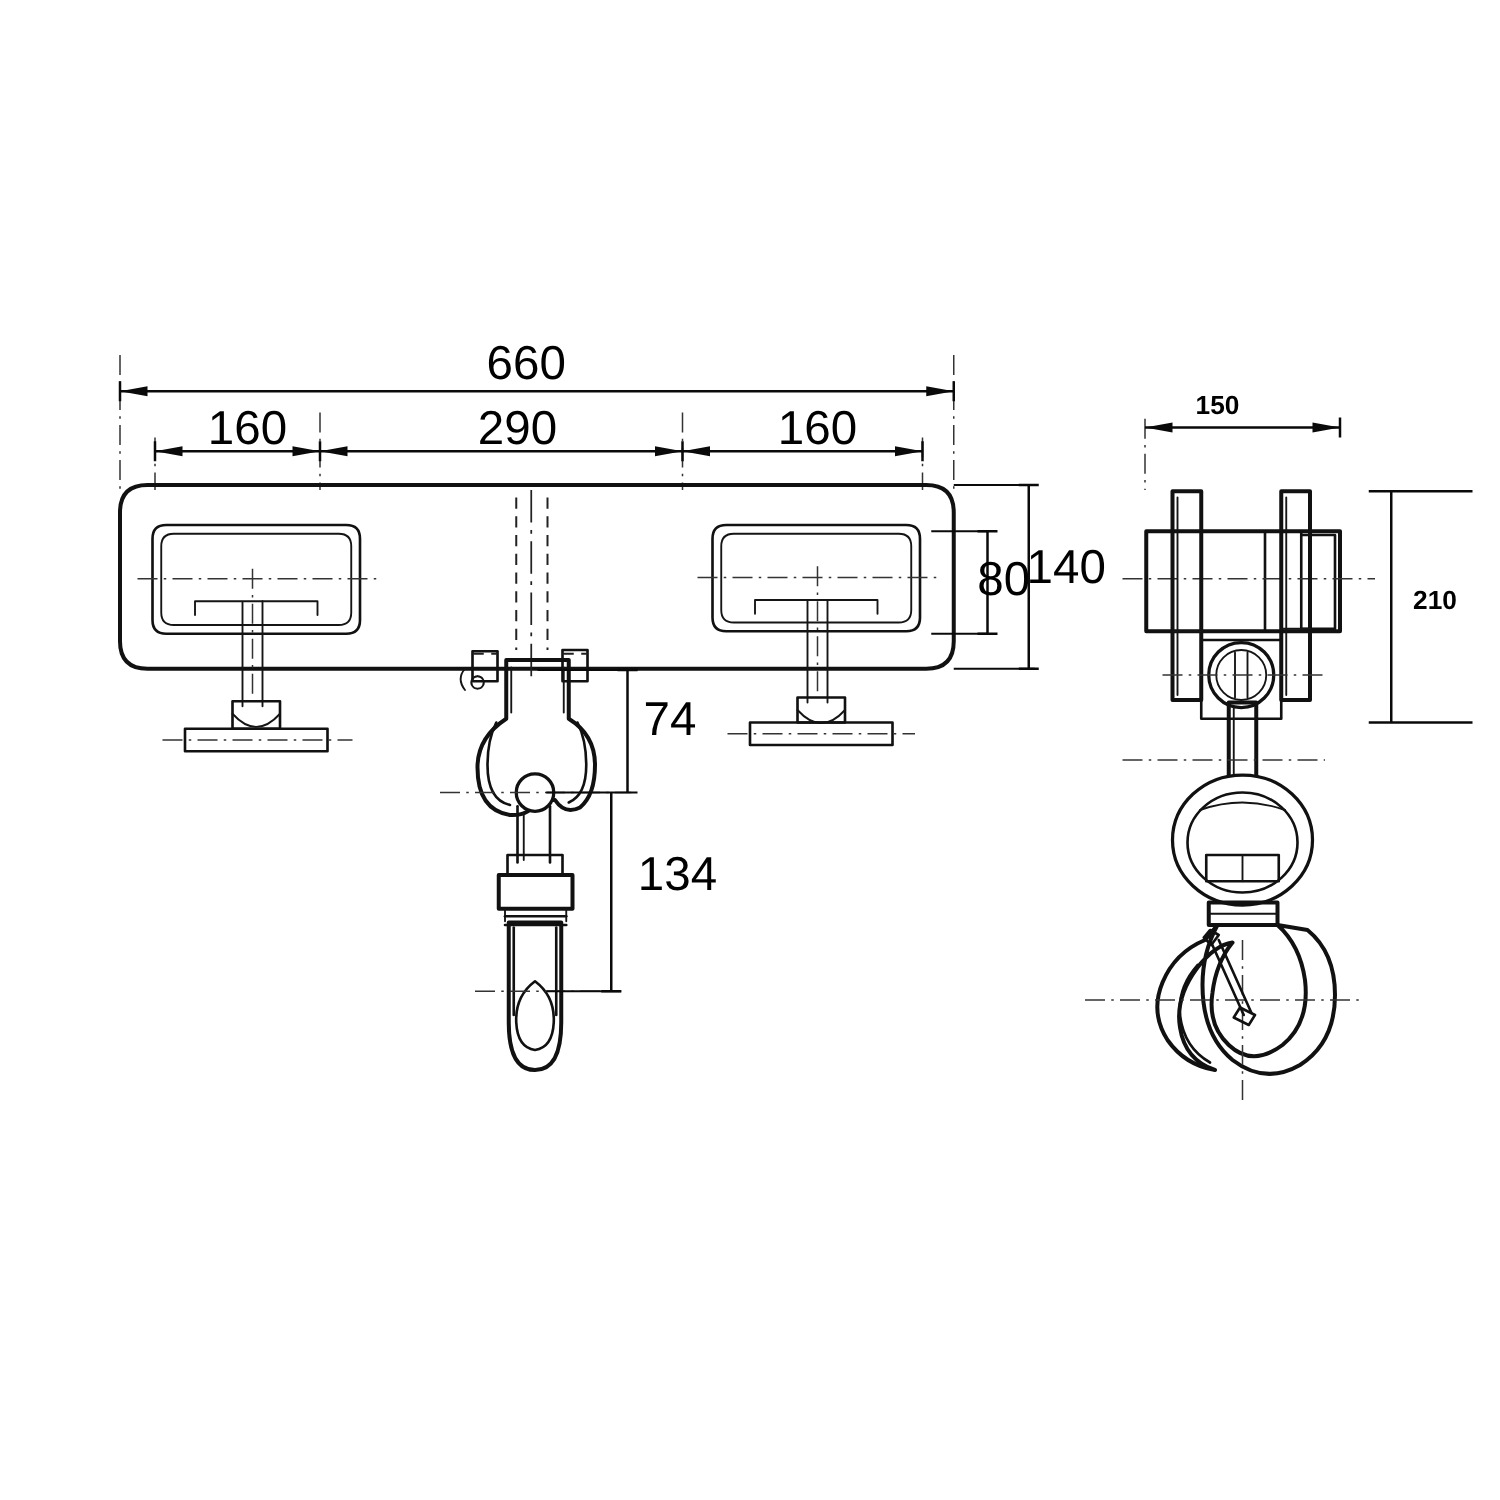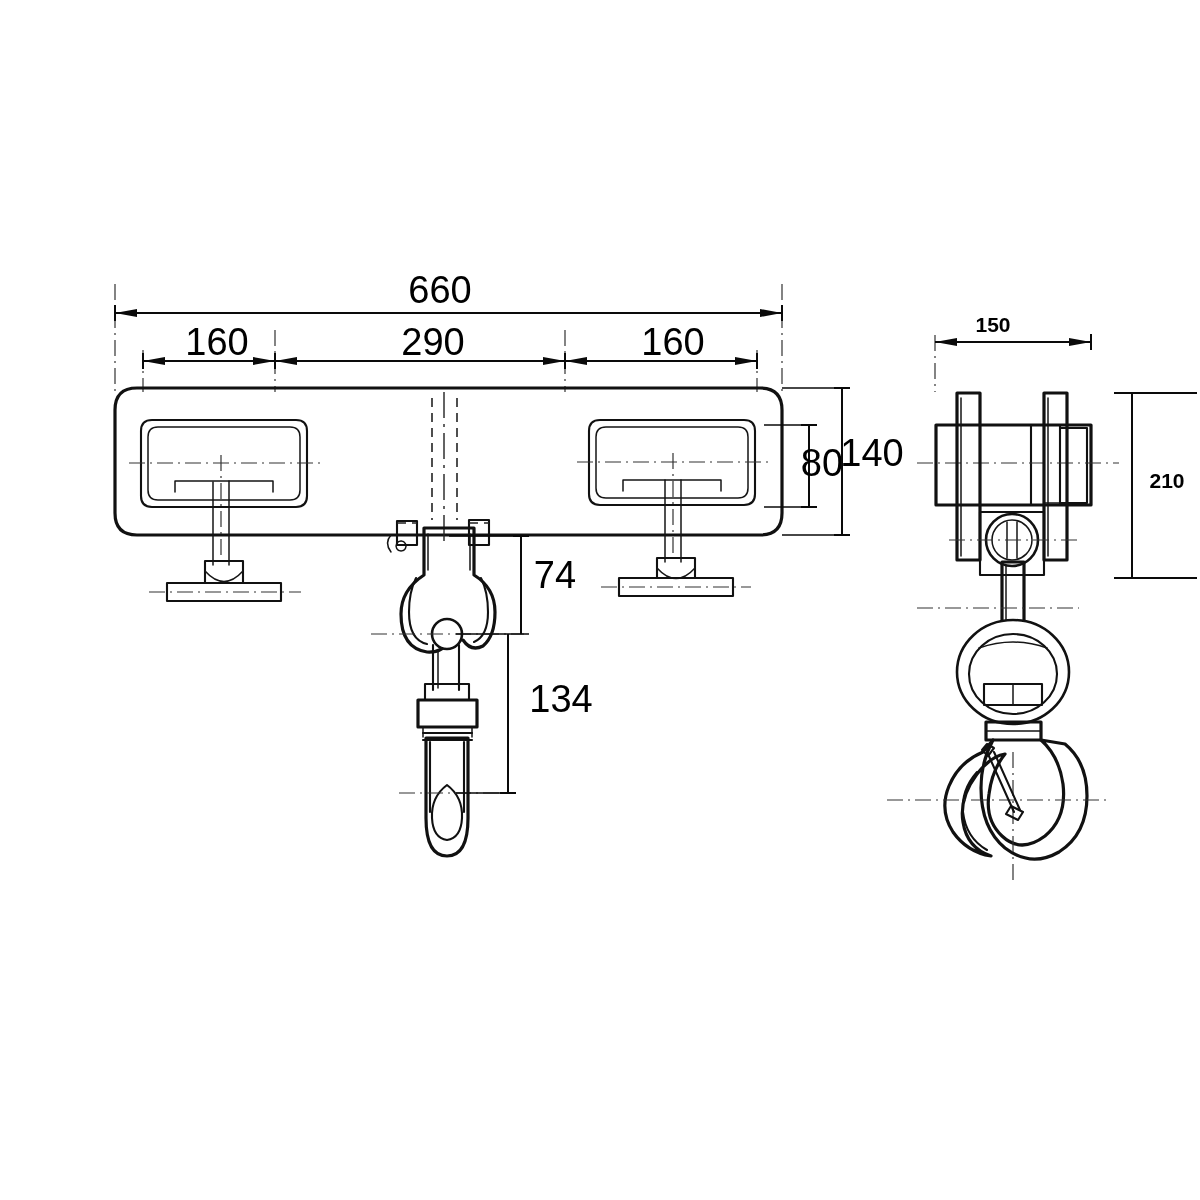--- a/index.html
+++ b/index.html
@@ -13,21 +13,20 @@
     font-family: "Liberation Sans", sans-serif;
     overflow: hidden;
     position: relative;
   }
   #drawing-root {
     position: absolute;
     left: 0;
     top: 0;
     width: 1036px;
     height: 1200px;
-    padding-left: 19px;
   }
   svg#tech-drawing {
     display: block;
     width: 1200px;
     height: 1200px;
     background: #ffffff;
   }
   .outline {
     fill: none;
     stroke: #111111;

